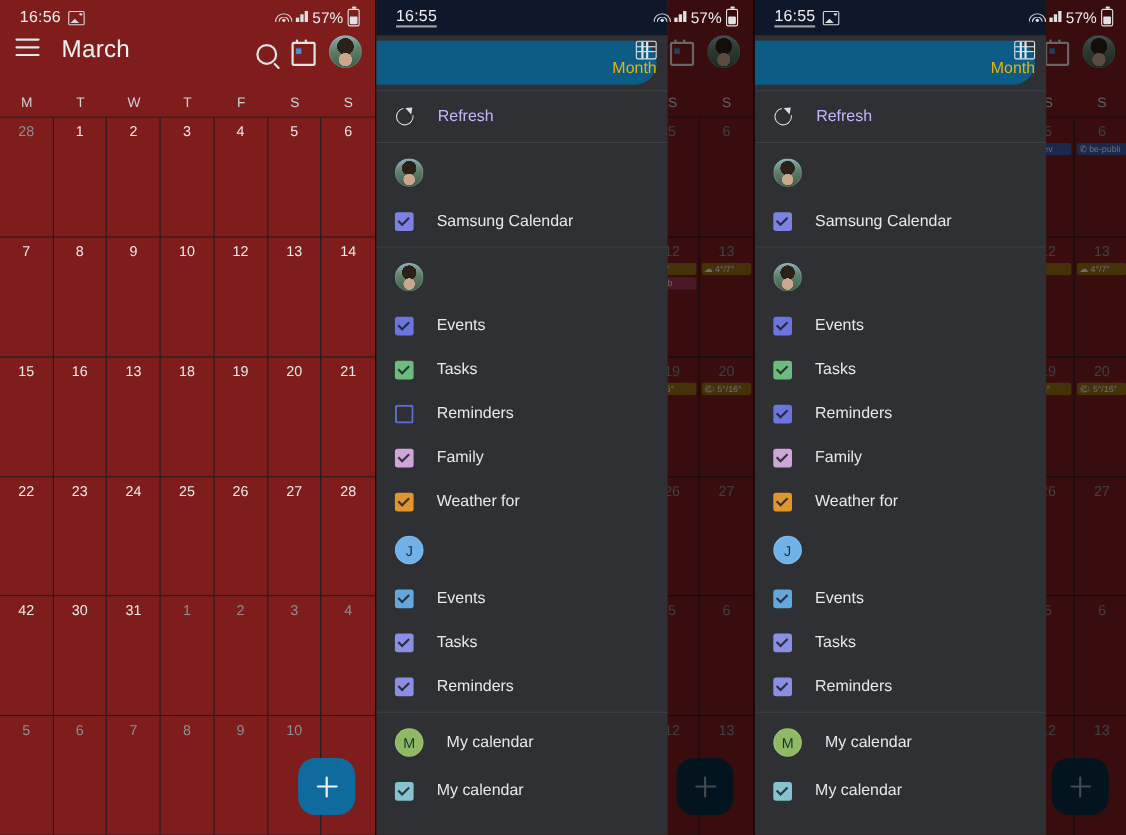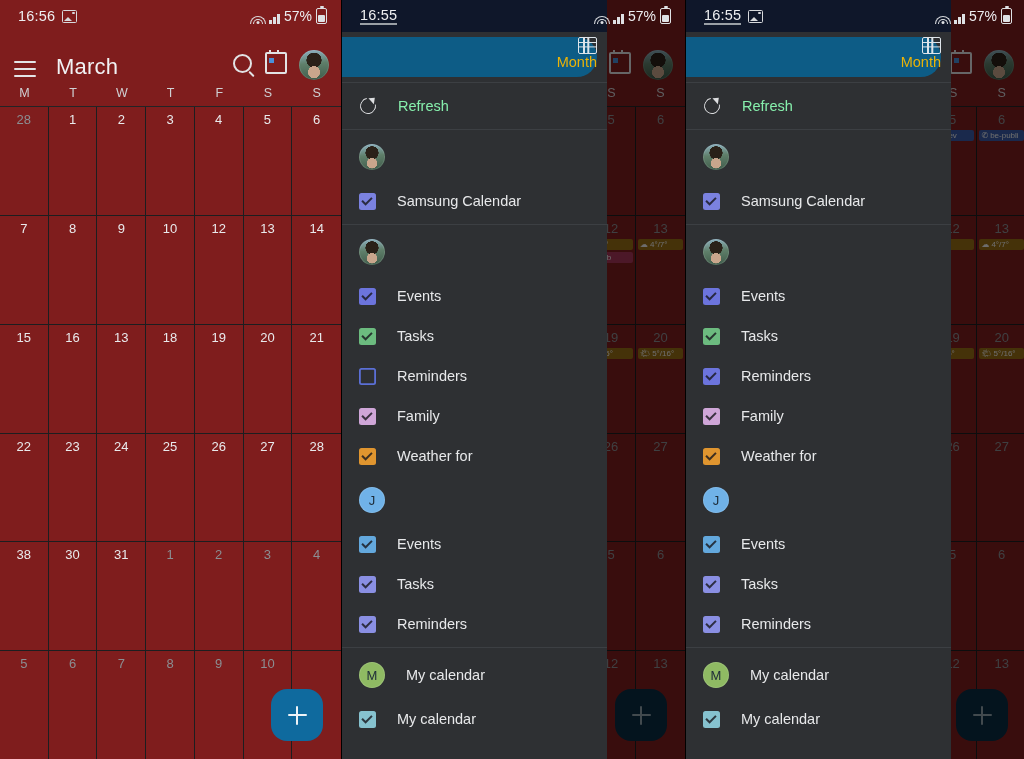--- a/index.html
+++ b/index.html
@@ -11,21 +11,21 @@
   .p1{width:341px;}
   .p2{width:343px;}
   .p3{width:340px;}
   .panel + .panel{border-left:1px solid #000;}
 
   
   .statusbar{position:relative;height:32px;display:flex;align-items:center;
              justify-content:space-between;padding:0 14px 0 18px;box-sizing:border-box;
              color:#e9eaec;font-size:14.5px;z-index:30;}
   .sb-left{display:flex;align-items:center;gap:7px;}
-  .sb-right{display:flex;align-items:flex-end;gap:4px;}
+  .sb-right{display:flex;align-items:flex-start;gap:4px;}
   .clock{font-size:14.5px;letter-spacing:.2px;color:#edeef0;}
   .clock.ul{border-bottom:2px solid #9aa0a6;padding-bottom:0px;}
   .pic-ico{width:13px;height:11px;border:1.6px solid #d7d9dc;border-radius:1.5px;
            position:relative;display:inline-block;}
   .pic-ico:after{content:"";position:absolute;left:1px;bottom:1px;width:0;height:0;
            border-left:4px solid transparent;border-right:4px solid transparent;
            border-bottom:4px solid #d7d9dc;}
   .pic-ico:before{content:"";position:absolute;right:1.5px;top:1px;width:2.5px;height:2.5px;
            border-radius:50%;background:#d7d9dc;}
   .wifi{width:15px;height:12px;position:relative;}
@@ -38,21 +38,21 @@
   .bars s{display:block;width:2.5px;background:#dfe1e4;text-decoration:none;}
   .bars s:nth-child(1){height:4px;} .bars s:nth-child(2){height:7px;} .bars s:nth-child(3){height:10px;}
   .batt{width:9px;height:14px;border:1.6px solid #dfe1e4;border-radius:2px;position:relative;}
   .batt:before{content:"";position:absolute;top:-3.5px;left:50%;transform:translateX(-50%);
                width:4px;height:2px;background:#dfe1e4;border-radius:1px;}
   .batt:after{content:"";position:absolute;left:0.8px;right:0.8px;bottom:0.8px;height:55%;background:#dfe1e4;border-radius:1px;}
   .pct{font-size:14px;color:#edeef0;}
 
   
   .cal{position:absolute;inset:0;background:#7f1d1d;}
-  .appbar{height:48px;display:flex;align-items:flex-end;padding:0 12px;box-sizing:border-box;
+  .appbar{height:48px;display:flex;align-items:flex-start;padding:0 12px;box-sizing:border-box;
           position:relative;z-index:5;}
   .hamb{width:26px;height:22px;display:flex;flex-direction:column;justify-content:center;gap:5px;
         padding:0 2px;box-sizing:border-box;cursor:pointer;}
   .hamb b{display:block;height:2px;background:#e4e5e7;border-radius:1px;}
   .month-title{font-size:22px;color:#f1f2f4;margin-left:18px;flex:1;letter-spacing:.2px;}
   .ab-ico{width:34px;height:34px;display:flex;align-items:center;justify-content:center;}
   .srch{width:15px;height:15px;border:2px solid #e2e3e5;border-radius:50%;position:relative;}
   .srch:after{content:"";position:absolute;right:-5px;bottom:-4px;width:7px;height:2px;
               background:#e2e3e5;transform:rotate(45deg);border-radius:1px;}
   .today-ico{width:18px;height:18px;border:2px solid #e2e3e5;border-radius:2px;position:relative;}
@@ -89,21 +89,21 @@
   .fab:after{width:2.4px;height:19px;}
   .fab.dim{background:#0a2e44;}
   .fab.dim:before,.fab.dim:after{background:#93a4ae;}
 
   
   .scrim{position:absolute;inset:0;background:rgba(0,0,0,.55);z-index:10;}
   .drawer{position:absolute;top:0;bottom:0;left:0;width:265px;background:#2e3033;z-index:20;
           overflow:hidden;}
   .drawer .statusbar{background:#0f172a;}
   .drow{display:flex;align-items:center;height:40px;padding-left:17px;box-sizing:border-box;
-        color:#86efac;font-size:14.5px;}
+        color:#c4b5fd;font-size:14.5px;}
   .pill{margin:5px 10px 5px 0;height:40px;border-radius:0 24px 24px 0;background:#0d5c86;
         display:flex;align-items:flex-end;padding-left:17px;box-sizing:border-box;
         width:calc(100% - 10px);color:#eab308;font-size:14.5px;flex-direction:column;}
   .pill .lbl{margin-left:21px;}
   .gridico{width:17px;height:15px;border:1.6px solid #dde4ea;border-radius:2px;position:relative;
            flex:0 0 auto;}
   .gridico:before{content:"";position:absolute;left:0;right:0;top:4px;height:1.4px;background:#dde4ea;
            box-shadow:0 4.4px 0 #dde4ea;}
   .gridico:after{content:"";position:absolute;top:0;bottom:0;left:4.2px;width:1.4px;background:#dde4ea;
            box-shadow:4.3px 0 0 #dde4ea;}
@@ -265,21 +265,21 @@
           <div class="cell">
             <span class="dn">26</span>
           </div>
           <div class="cell">
             <span class="dn">27</span>
           </div>
           <div class="cell">
             <span class="dn">28</span>
           </div>
           <div class="cell">
-            <span class="dn">38</span>
+            <span class="dn">42</span>
           </div>
           <div class="cell">
             <span class="dn">30</span>
           </div>
           <div class="cell">
             <span class="dn">31</span>
           </div>
           <div class="cell">
             <span class="dn out">1</span>
           </div>

